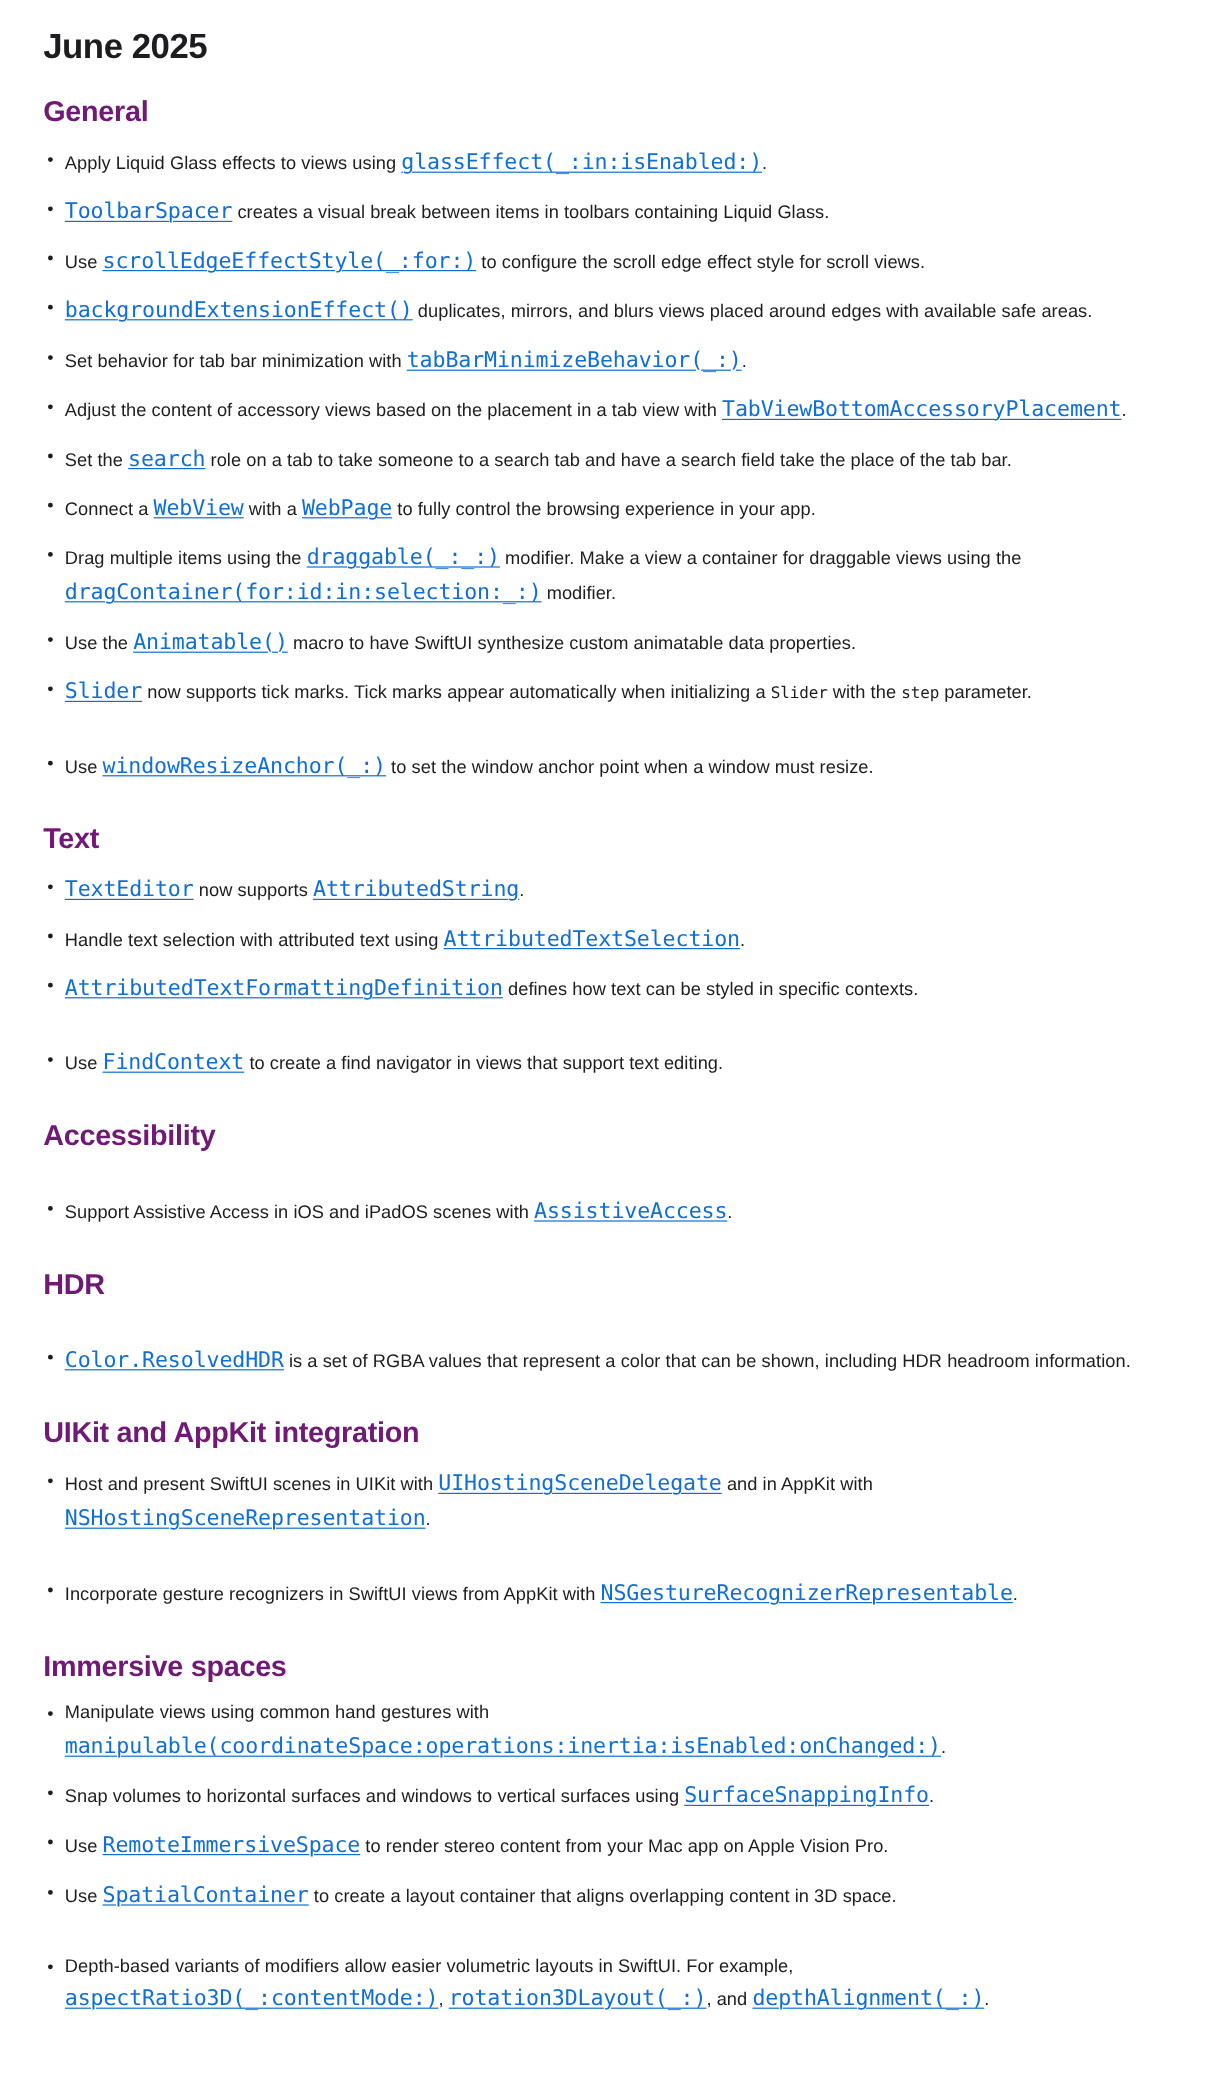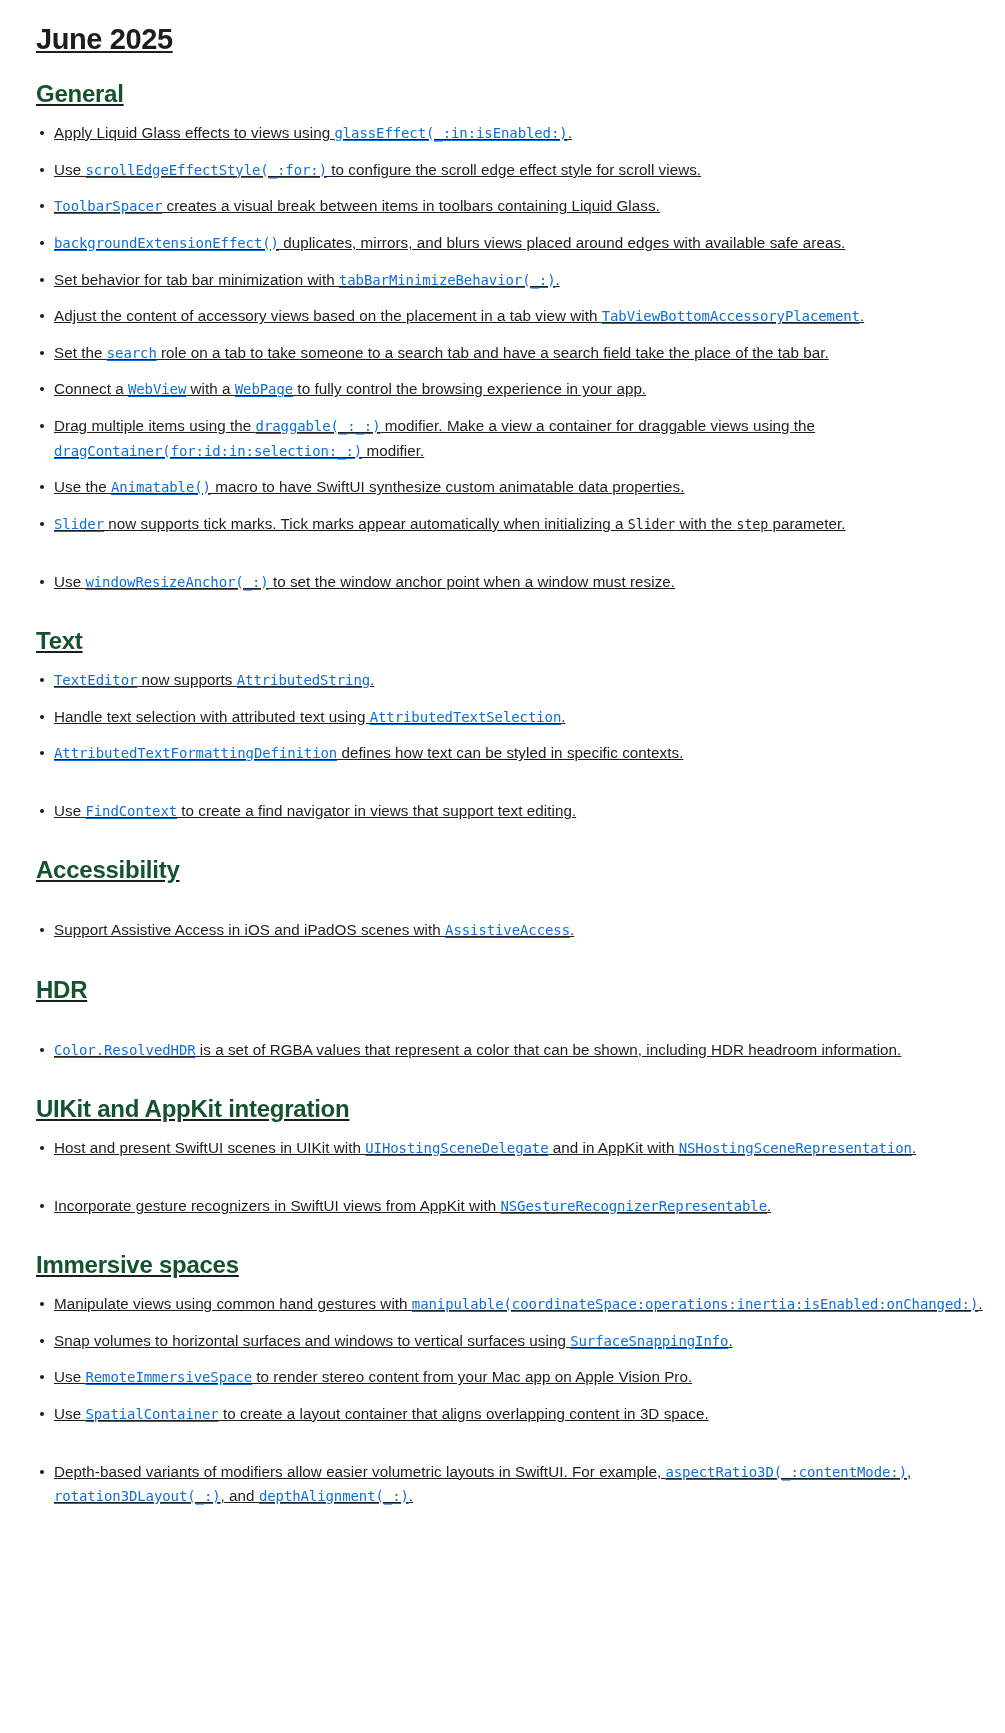--- a/index.html
+++ b/index.html
@@ -9,23 +9,22 @@
     background: #ffffff;
   }
   body {
     width: 1005px;
     min-height: 1733px;
     font-family: "Liberation Sans", "DejaVu Sans", sans-serif;
     color: #1d1d1f;
     -webkit-font-smoothing: antialiased;
   }
   .page {
-    padding: 22px 22px 30px 36px;
+    padding: 22px 47px 30px 36px;
     box-sizing: border-box;
-    text-decoration: underline;
   }
 
   
   .page-title {
     font-size: 29px;
     line-height: 1.18;
     font-weight: 700;
     letter-spacing: -0.4px;
     color: #1d1d1f;
     margin: 0 0 24px 0;
@@ -34,21 +33,21 @@
     margin: 0;
   }
   .section + .section {
     margin-top: 33px;
   }
   .section-title {
     font-size: 24px;
     line-height: 1.2;
     font-weight: 700;
     letter-spacing: -0.25px;
-    color: #14532d;
+    color: #701a75;
     margin: 0 0 12px 0;
   }
 
   
   ul.items {
     list-style: none;
     margin: 0;
     padding: 0;
   }
   ul.items > li {
@@ -78,43 +77,43 @@
   
   code {
     font-family: "DejaVu Sans Mono", "Liberation Mono", monospace;
     font-size: 13.3px;
     letter-spacing: -0.1px;
     color: #1d1d1f;
     white-space: normal;
   }
   a.api {
     font-family: "DejaVu Sans Mono", "Liberation Mono", monospace;
-    font-size: 14px;
+    font-size: 18px;
     letter-spacing: -0.1px;
     color: #0f6fd6;
     text-decoration: underline;
     text-decoration-thickness: 1px;
     text-underline-offset: 2px;
     cursor: pointer;
     word-break: break-word;
   }
 </style>
 </head>
 <body>
 
 <div class="page">
   <h1 class="page-title">June 2025</h1>
 
   <div id="sections-root">
       <section class="section">
         <h2 class="section-title">General</h2>
         <ul class="items">
           <li><span>Apply Liquid Glass effects to views using </span><a class="api" href="#">glassEffect(_:in:isEnabled:)</a><span>.</span></li>
+          <li><a class="api" href="#">ToolbarSpacer</a><span> creates a visual break between items in toolbars containing Liquid Glass.</span></li>
           <li><span>Use </span><a class="api" href="#">scrollEdgeEffectStyle(_:for:)</a><span> to configure the scroll edge effect style for scroll views.</span></li>
-          <li><a class="api" href="#">ToolbarSpacer</a><span> creates a visual break between items in toolbars containing Liquid Glass.</span></li>
           <li><a class="api" href="#">backgroundExtensionEffect()</a><span> duplicates, mirrors, and blurs views placed around edges with available safe areas.</span></li>
           <li><span>Set behavior for tab bar minimization with </span><a class="api" href="#">tabBarMinimizeBehavior(_:)</a><span>.</span></li>
           <li><span>Adjust the content of accessory views based on the placement in a tab view with </span><a class="api" href="#">TabViewBottomAccessoryPlacement</a><span>.</span></li>
           <li><span>Set the </span><a class="api" href="#">search</a><span> role on a tab to take someone to a search tab and have a search field take the place of the tab bar.</span></li>
           <li><span>Connect a </span><a class="api" href="#">WebView</a><span> with a </span><a class="api" href="#">WebPage</a><span> to fully control the browsing experience in your app.</span></li>
           <li><span>Drag multiple items using the </span><a class="api" href="#">draggable(_:_:)</a><span> modifier. Make a view a container for draggable views using the </span><a class="api" href="#">dragContainer(for:id:in:selection:_:)</a><span> modifier.</span></li>
           <li><span>Use the </span><a class="api" href="#">Animatable()</a><span> macro to have SwiftUI synthesize custom animatable data properties.</span></li>
           <li><a class="api" href="#">Slider</a><span> now supports tick marks. Tick marks appear automatically when initializing a </span><code>Slider</code><span> with the </span><code>step</code><span> parameter.</span></li>
           <li><span>Use </span><a class="api" href="#">windowResizeAnchor(_:)</a><span> to set the window anchor point when a window must resize.</span></li>
         </ul>

